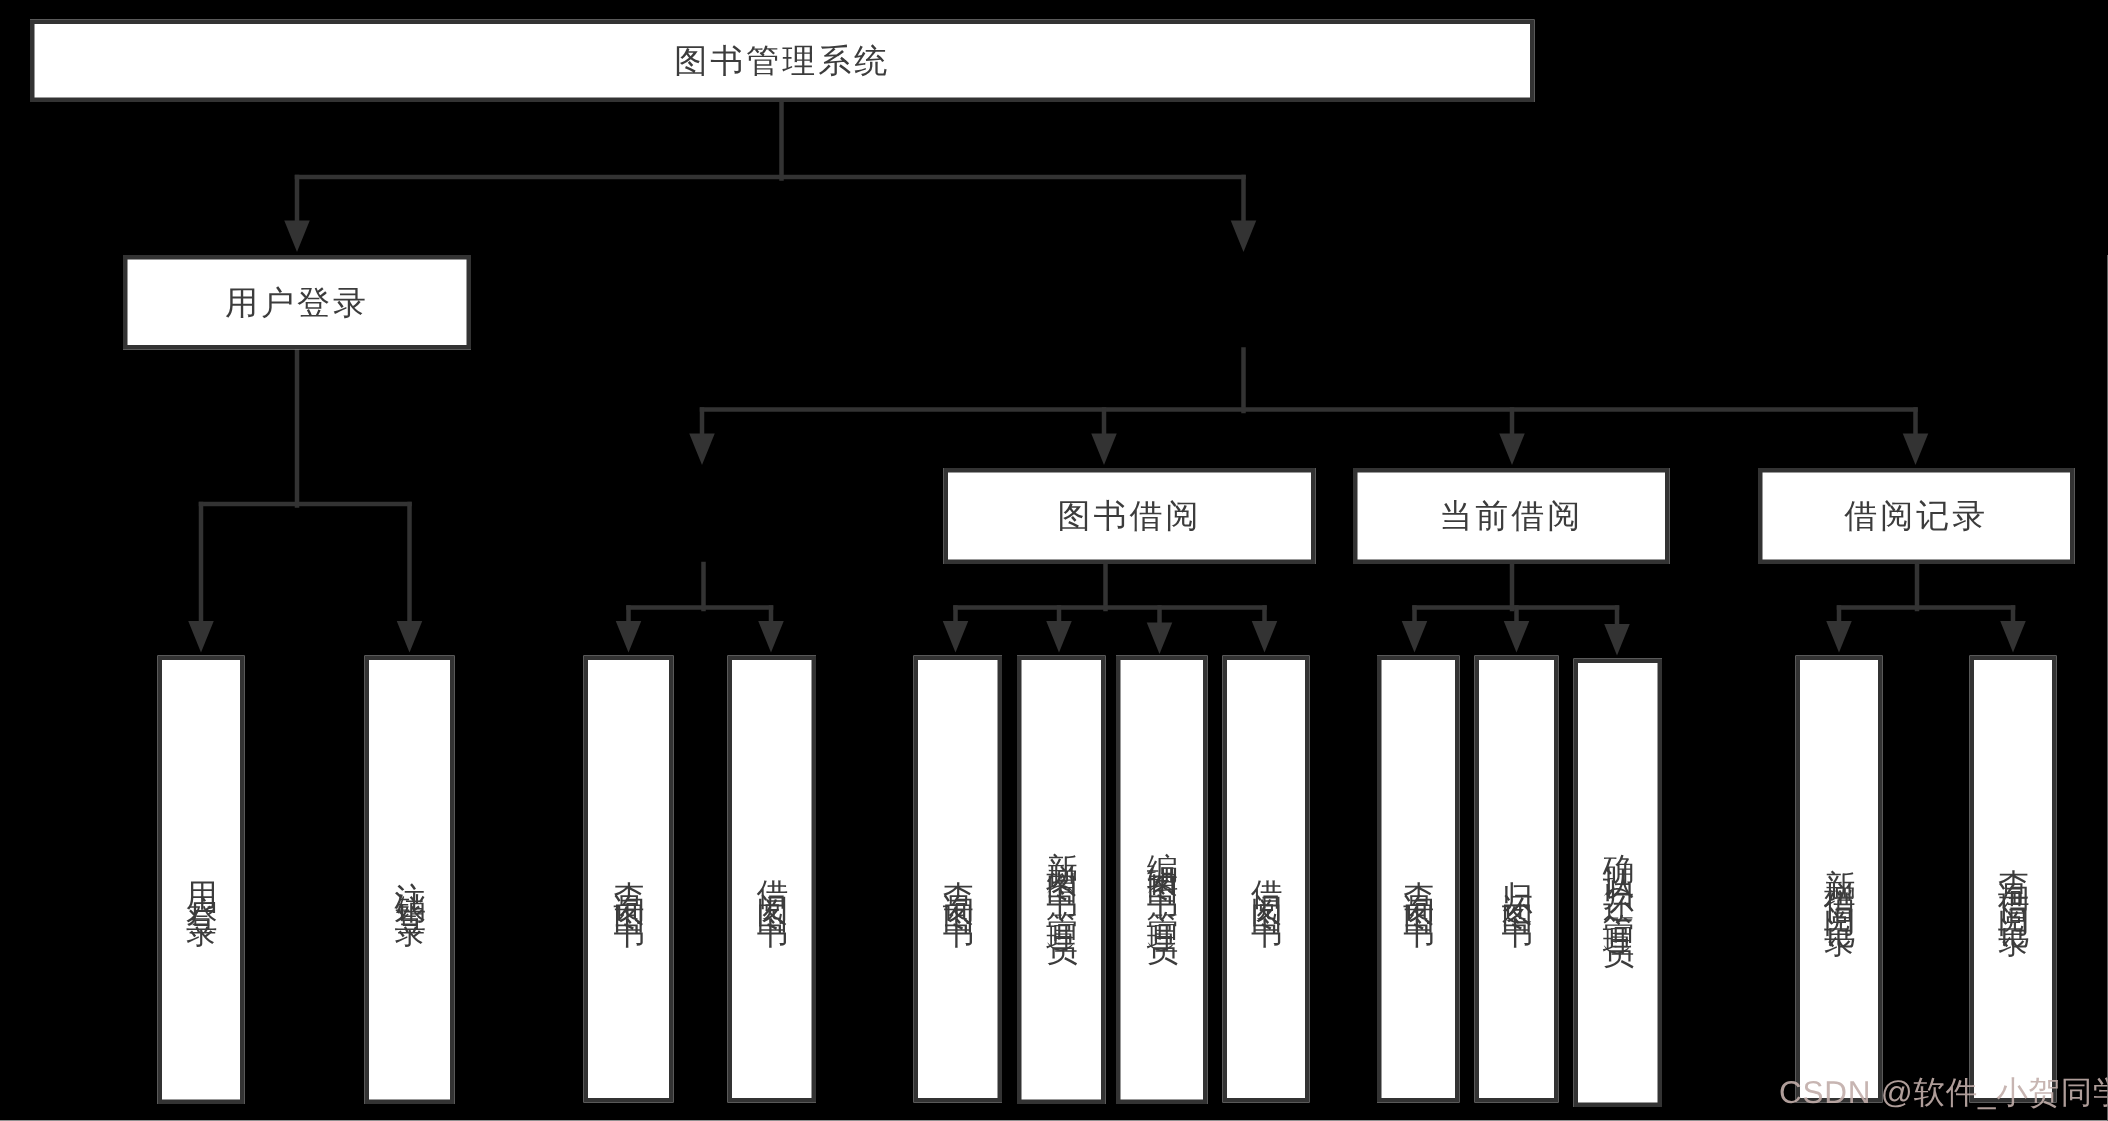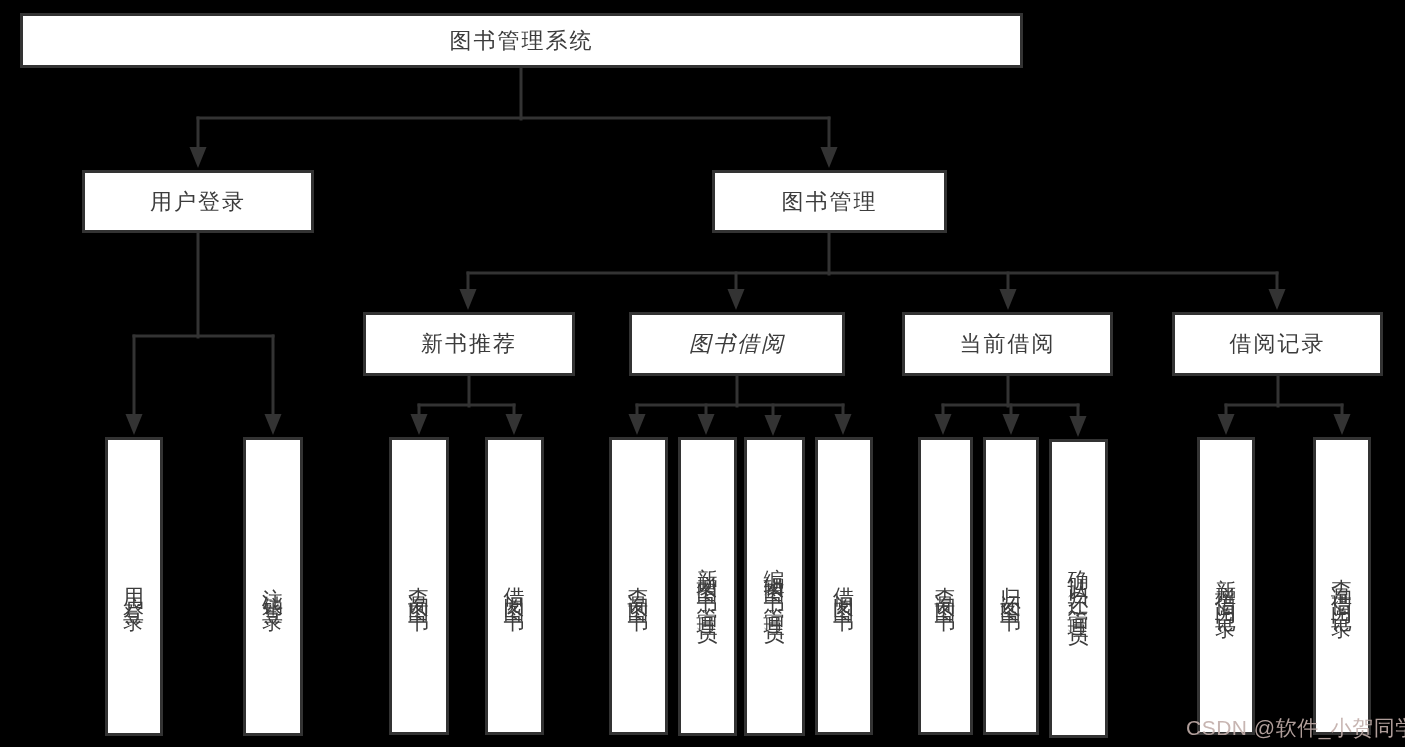--- a/index.html
+++ b/index.html
@@ -107,28 +107,22 @@
       <polygon points="1333.5,414 1350.5,414 1342,435" fill="#333333"></polygon>
     </svg>
 
   <div class="node hnode" style="left:20px; top:13px; width:1003px; height:55px;">
     <span>图书管理系统</span>
   </div>
 
   <div class="node hnode" style="left:82px; top:170px; width:232px; height:63px;">
     <span>用户登录</span>
   </div>
-  <div class="node hnode" style="left:712px; top:170px; width:235px; height:63px;">
-    <span>图书管理</span>
-  </div>
 
-  <div class="node hnode" style="left:363px; top:312px; width:212px; height:64px;">
-    <span>新书推荐</span>
-  </div>
-  <div class="node hnode" style="left:629px; top:312px; width:216px; height:64px;font-style:italic;">
+  <div class="node hnode" style="left:629px; top:312px; width:248px; height:64px;">
     <span>图书借阅</span>
   </div>
   <div class="node hnode" style="left:902px; top:312px; width:211px; height:64px;justify-content:center;">
     <span>当前借阅</span>
   </div>
   <div class="node hnode" style="left:1172px; top:312px; width:211px; height:64px;">
     <span>借阅记录</span>
   </div>
 
   <div class="node vnode" style="left:105px; top:437px; width:58px; height:299px;">

